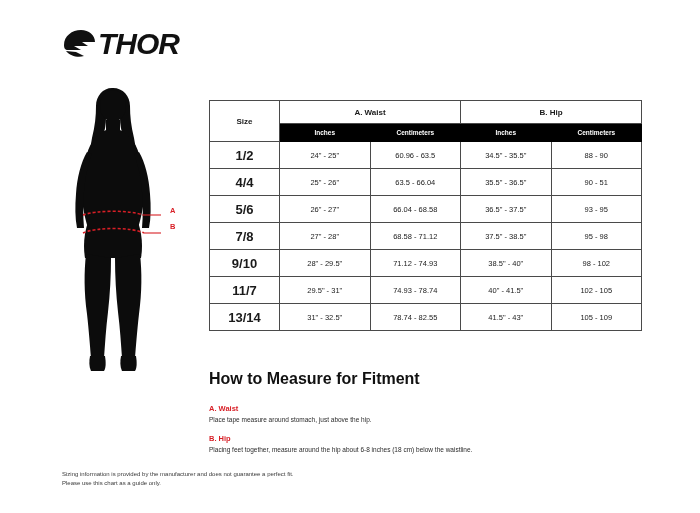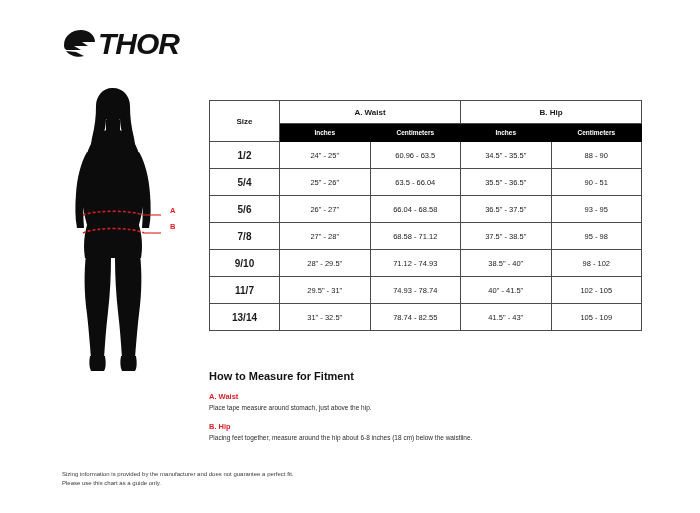--- a/index.html
+++ b/index.html
@@ -109,37 +109,37 @@
     color: #ffffff;
     border-color: #000000;
   }
   .size-table th.size-head {
     font-size: 8px;
     font-weight: bold;
     vertical-align: middle;
   }
   .size-table td.size-cell {
     font-weight: bold;
-    font-size: 10px;
+    font-size: 13px;
   }
   .col-size { width: 70px; }
   .col-data { width: 90.5px; }
 
   
   .howto {
     position: absolute;
     left: 209px;
     top: 370px;
     width: 440px;
   }
   .howto-title {
-    font-size: 11px;
+    font-size: 16px;
     font-weight: bold;
     color: #111111;
-    margin-bottom: 10px;
+    margin-bottom: 16px;
   }
   .howto-item { margin-bottom: 9px; }
   .howto-head {
     font-size: 7.5px;
     font-weight: bold;
     color: #d81f26;
     margin-bottom: 3px;
   }
   .howto-body {
     font-size: 6.5px;
@@ -225,21 +225,21 @@
     </thead>
     <tbody>
       <tr>
         <td class="size-cell">1/2</td>
         <td>24" - 25"</td>
         <td>60.96 - 63.5</td>
         <td>34.5" - 35.5"</td>
         <td>88 - 90</td>
       </tr>
       <tr>
-        <td class="size-cell">5/4</td>
+        <td class="size-cell">4/4</td>
         <td>25" - 26"</td>
         <td>63.5 - 66.04</td>
         <td>35.5" - 36.5"</td>
         <td>90 - 51</td>
       </tr>
       <tr>
         <td class="size-cell">5/6</td>
         <td>26" - 27"</td>
         <td>66.04 - 68.58</td>
         <td>36.5" - 37.5"</td>

